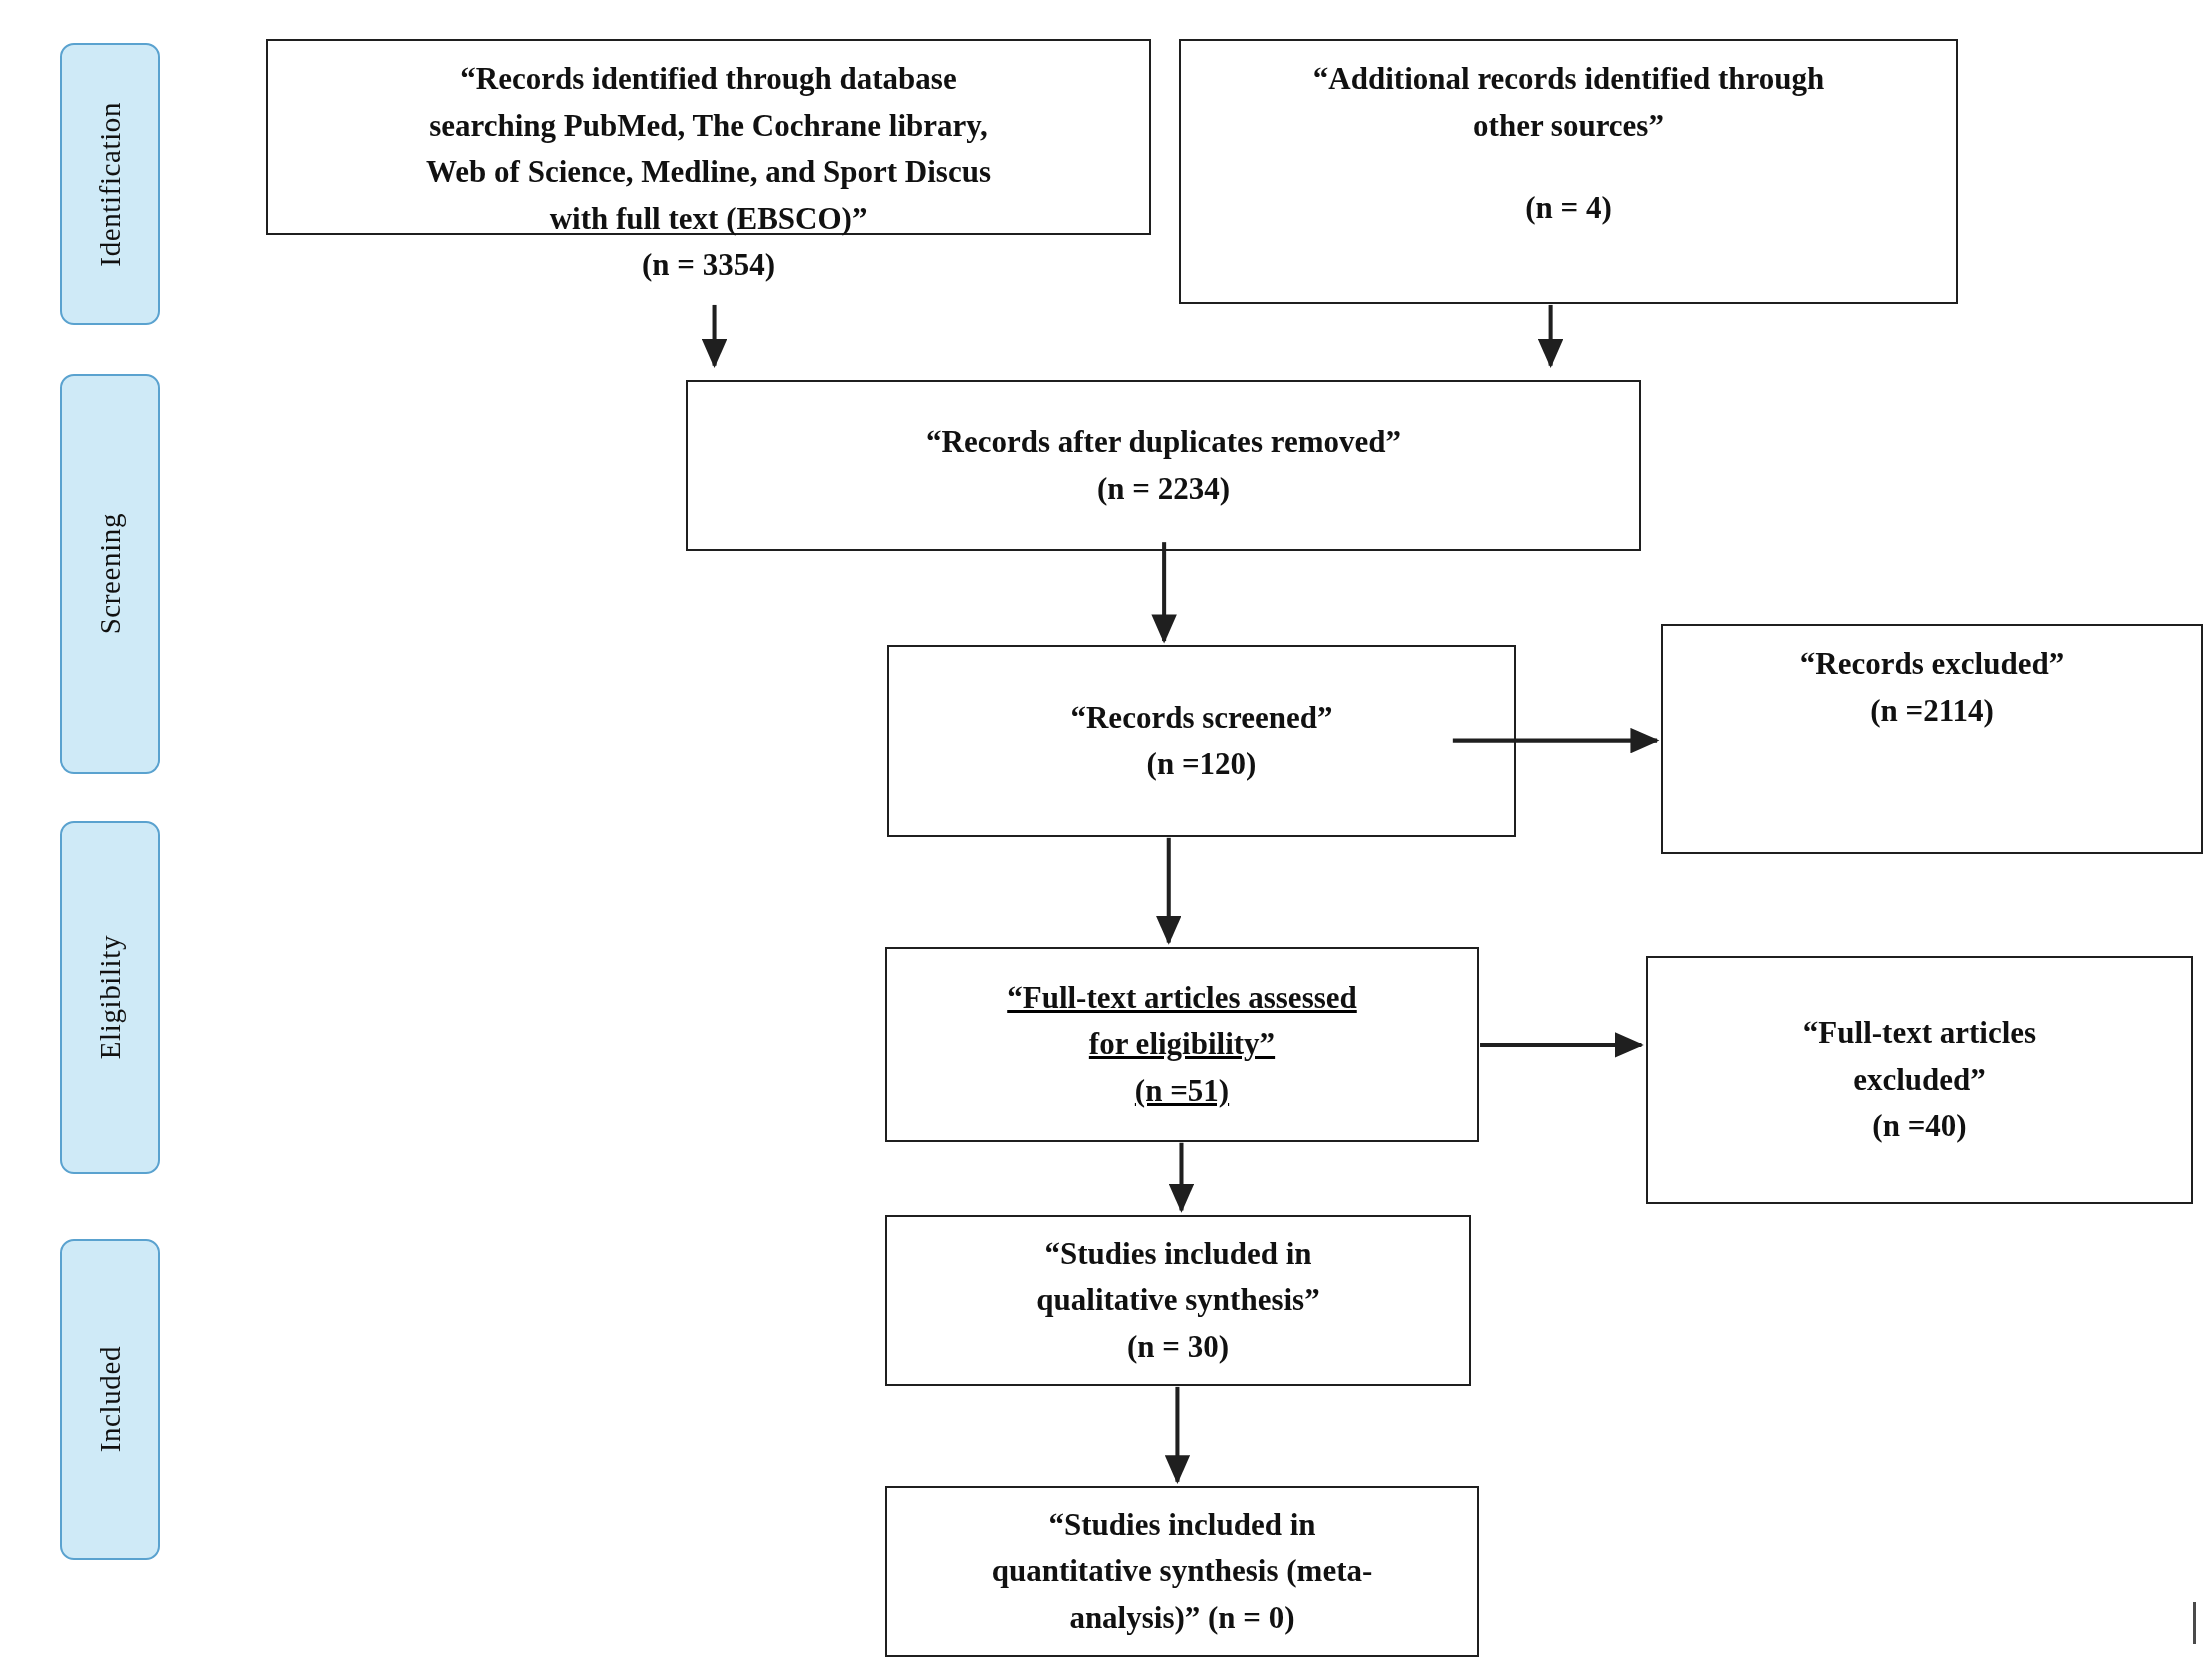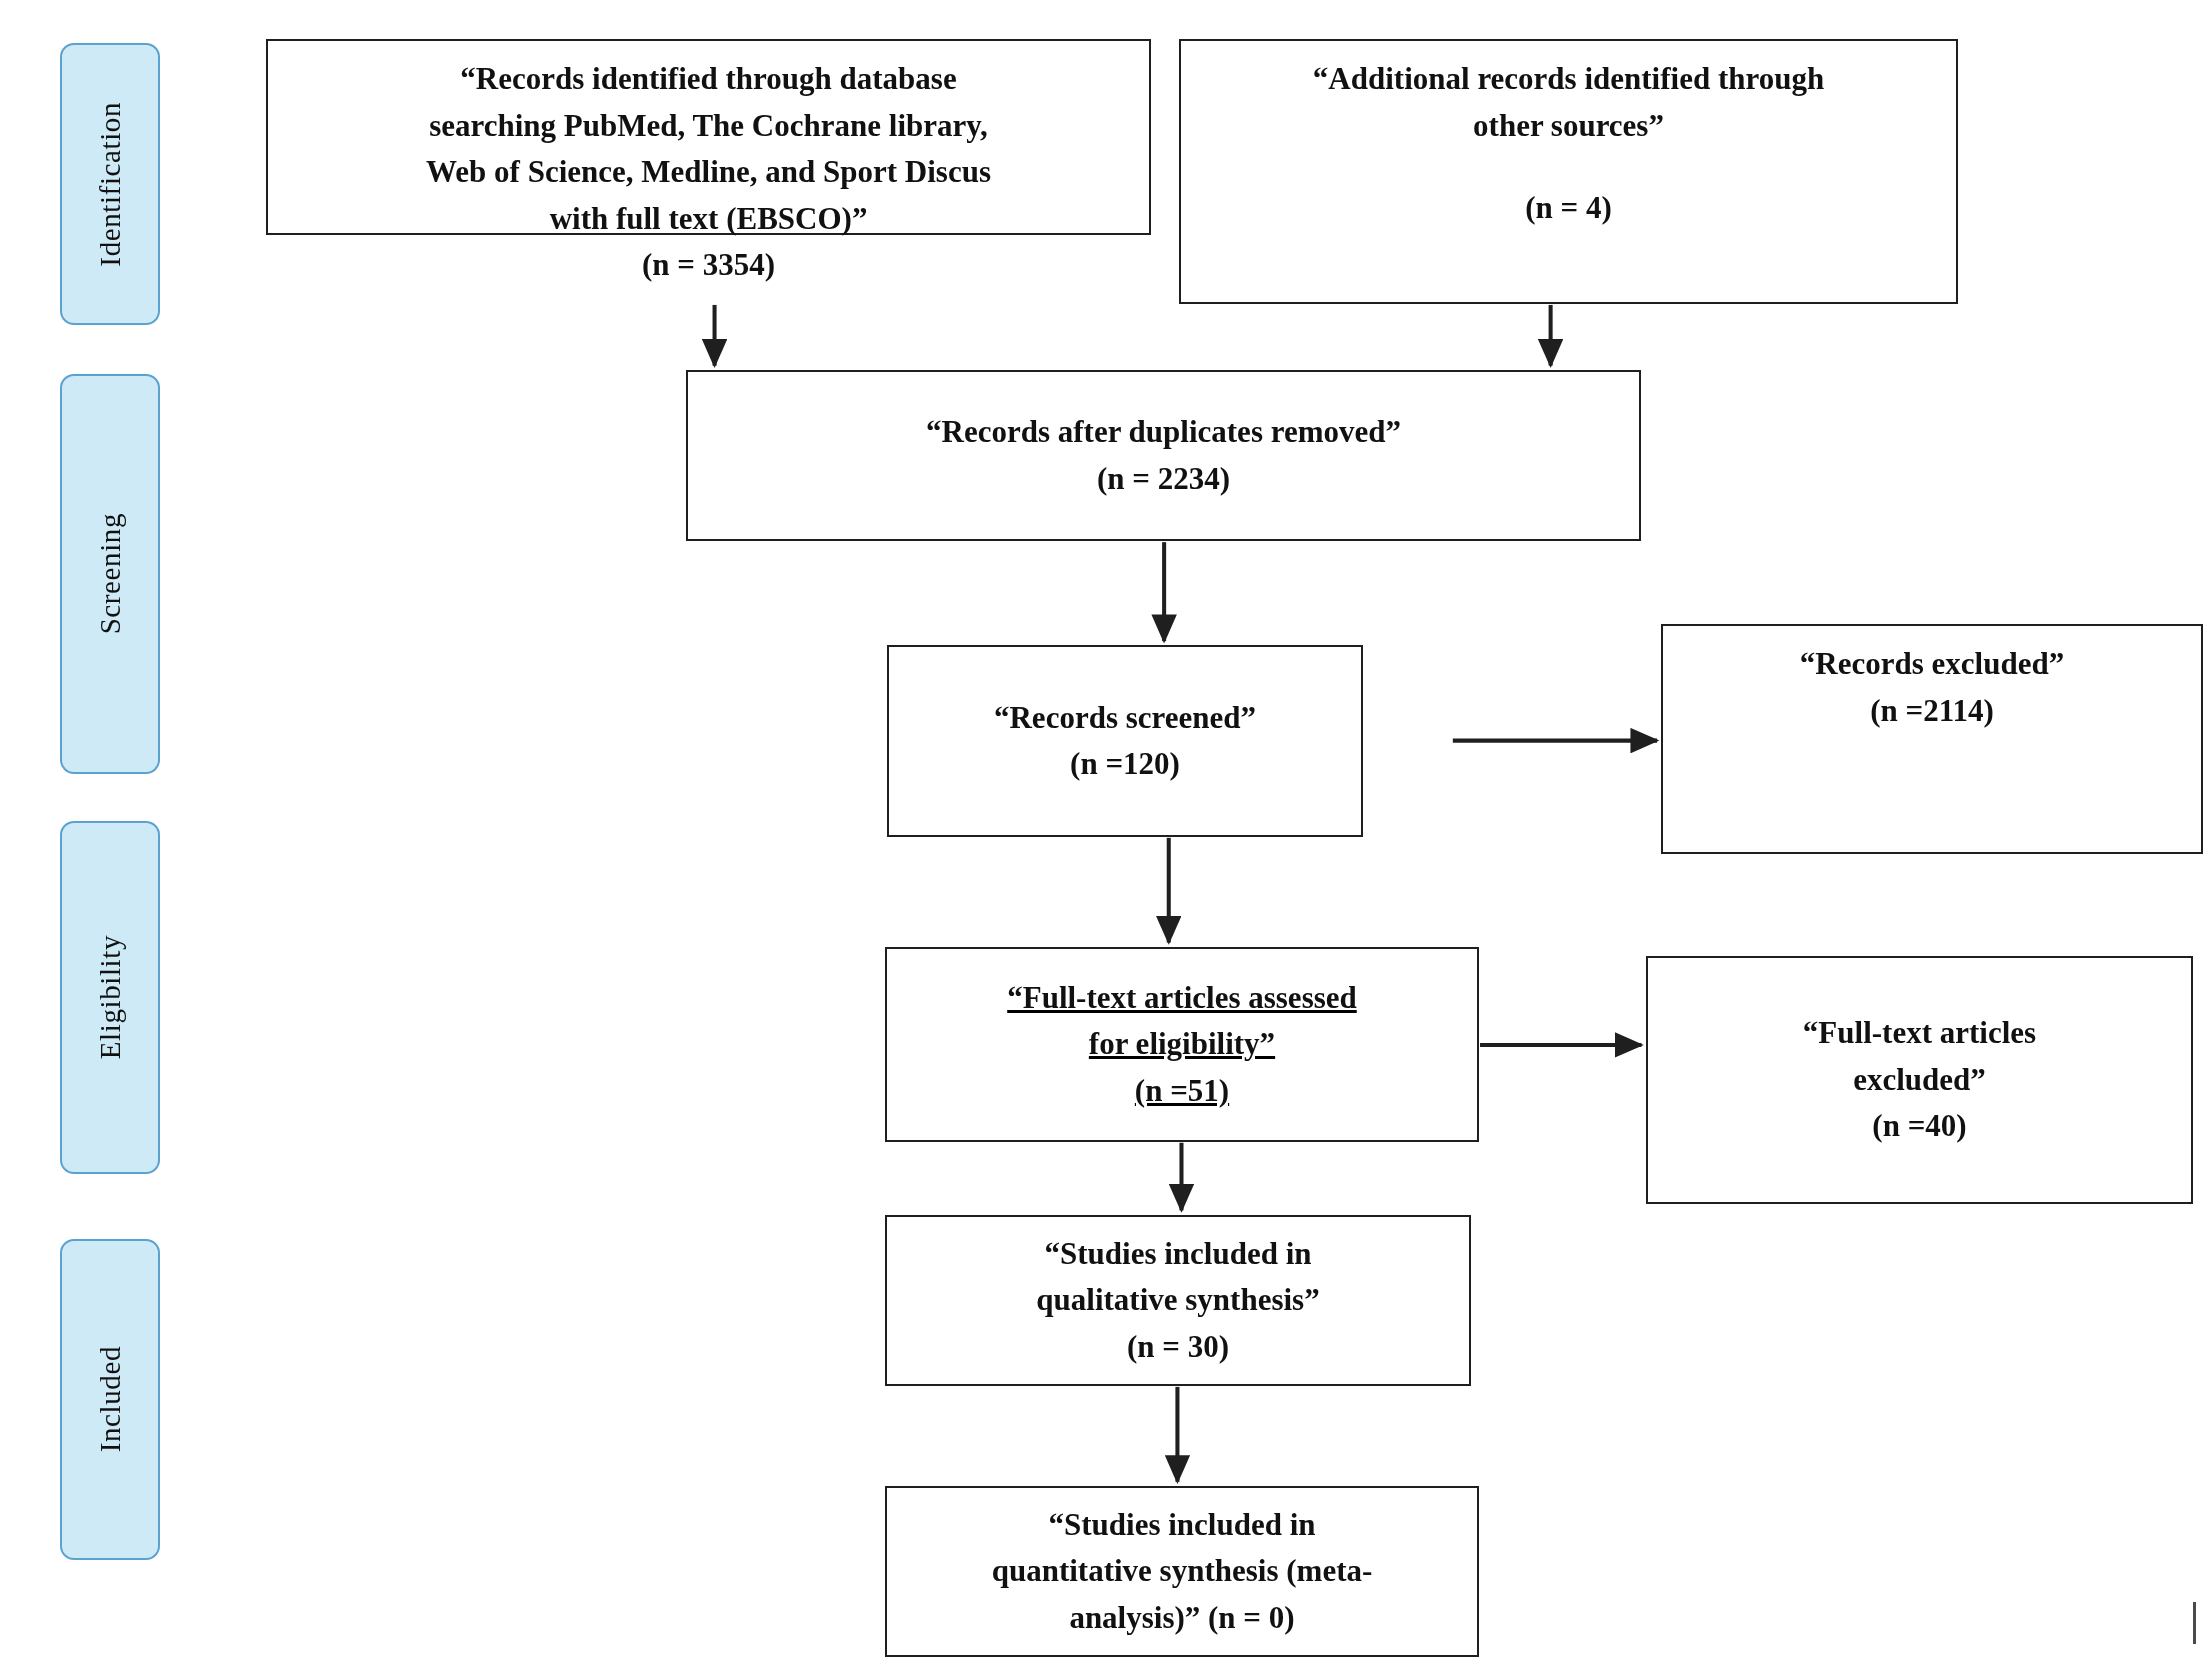--- a/index.html
+++ b/index.html
@@ -76,26 +76,26 @@
 with full text (EBSCO)”</div>
   <div class="count">(n = 3354)</div>
 </div>
 
 <div class="node top-align" style="left:1179px; top:39px; width:779px; height:265px;gap:36px;">
   <div class="label">“Additional records identified through
 other sources”</div>
   <div class="count">(n = 4)</div>
 </div>
 
-<div class="node" style="left:686px; top:370px; width:955px; height:171px;">
+<div class="node" style="left:686px; top:380px; width:955px; height:171px;">
   <div class="label">“Records after duplicates removed”</div>
   <div class="count">(n = 2234)</div>
 </div>
 
-<div class="node" style="left:887px; top:645px; width:476px; height:192px;">
+<div class="node" style="left:887px; top:645px; width:629px; height:192px;">
   <div class="label">“Records screened”</div>
   <div class="count">(n =120)</div>
 </div>
 
 <div class="node top-align" style="left:1661px; top:624px; width:542px; height:230px;">
   <div class="label">“Records excluded”</div>
   <div class="count">(n =2114)</div>
 </div>
 
 <div class="node" style="left:885px; top:947px; width:594px; height:195px;text-decoration:underline;">

